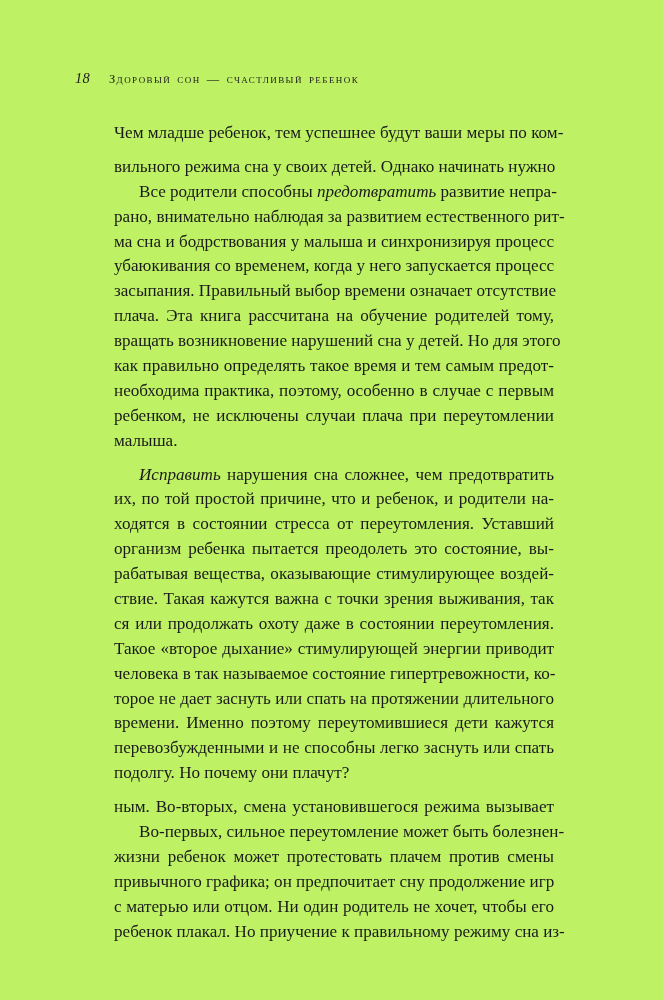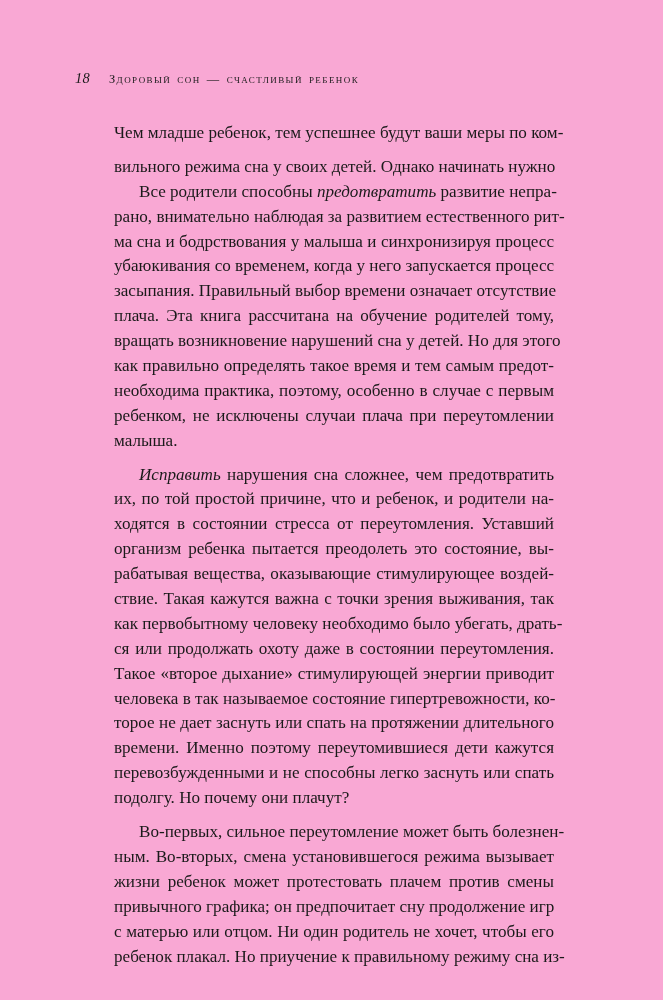--- a/index.html
+++ b/index.html
@@ -14,21 +14,21 @@
     overflow: hidden;
     font-family: "Liberation Serif", "DejaVu Serif", serif;
     color: #1a1a1a;
     -webkit-font-smoothing: antialiased;
   }
 
   .page {
     position: relative;
     width: 663px;
     height: 1000px;
-    background: #f9a8d4;
+    background: #bef264;
   }
 
   
   .running-head {
     position: absolute;
     left: 75px;
     top: 70px;
     width: 500px;
     height: 22px;
     display: flex;
@@ -115,32 +115,31 @@
         <span class="line">ребенком, не исключены случаи плача при переутомлении</span>
         <span class="line flush">малыша.</span>
       </p>
       <p class="para">
         <span class="line"><span class="ind"></span><i>Исправить</i> нарушения сна сложнее, чем предотвратить</span>
         <span class="line">их, по той простой причине, что и ребенок, и родители на-</span>
         <span class="line">ходятся в состоянии стресса от переутомления. Уставший</span>
         <span class="line">организм ребенка пытается преодолеть это состояние, вы-</span>
         <span class="line">рабатывая вещества, оказывающие стимулирующее воздей-</span>
         <span class="line">ствие. Такая кажутся важна с точки зрения выживания, так</span>
-        <span class="line">как первобытному человеку необходимо было убегать, драть-</span>
         <span class="line">ся или продолжать охоту даже в состоянии переутомления.</span>
         <span class="line">Такое «второе дыхание» стимулирующей энергии приводит</span>
         <span class="line">человека в так называемое состояние гипертревожности, ко-</span>
         <span class="line">торое не дает заснуть или спать на протяжении длительного</span>
         <span class="line">времени. Именно поэтому переутомившиеся дети кажутся</span>
         <span class="line">перевозбужденными и не способны легко заснуть или спать</span>
         <span class="line flush">подолгу. Но почему они плачут?</span>
       </p>
       <p class="para">
+        <span class="line">ным. Во-вторых, смена установившегося режима вызывает</span>
         <span class="line"><span class="ind"></span>Во-первых, сильное переутомление может быть болезнен-</span>
-        <span class="line">ным. Во-вторых, смена установившегося режима вызывает</span>
         <span class="line">жизни ребенок может протестовать плачем против смены</span>
         <span class="line">привычного графика; он предпочитает сну продолжение игр</span>
         <span class="line">с матерью или отцом. Ни один родитель не хочет, чтобы его</span>
         <span class="line">ребенок плакал. Но приучение к правильному режиму сна из-</span>
       </p>
     </div>
 
 </div>
 
 </body></html>

